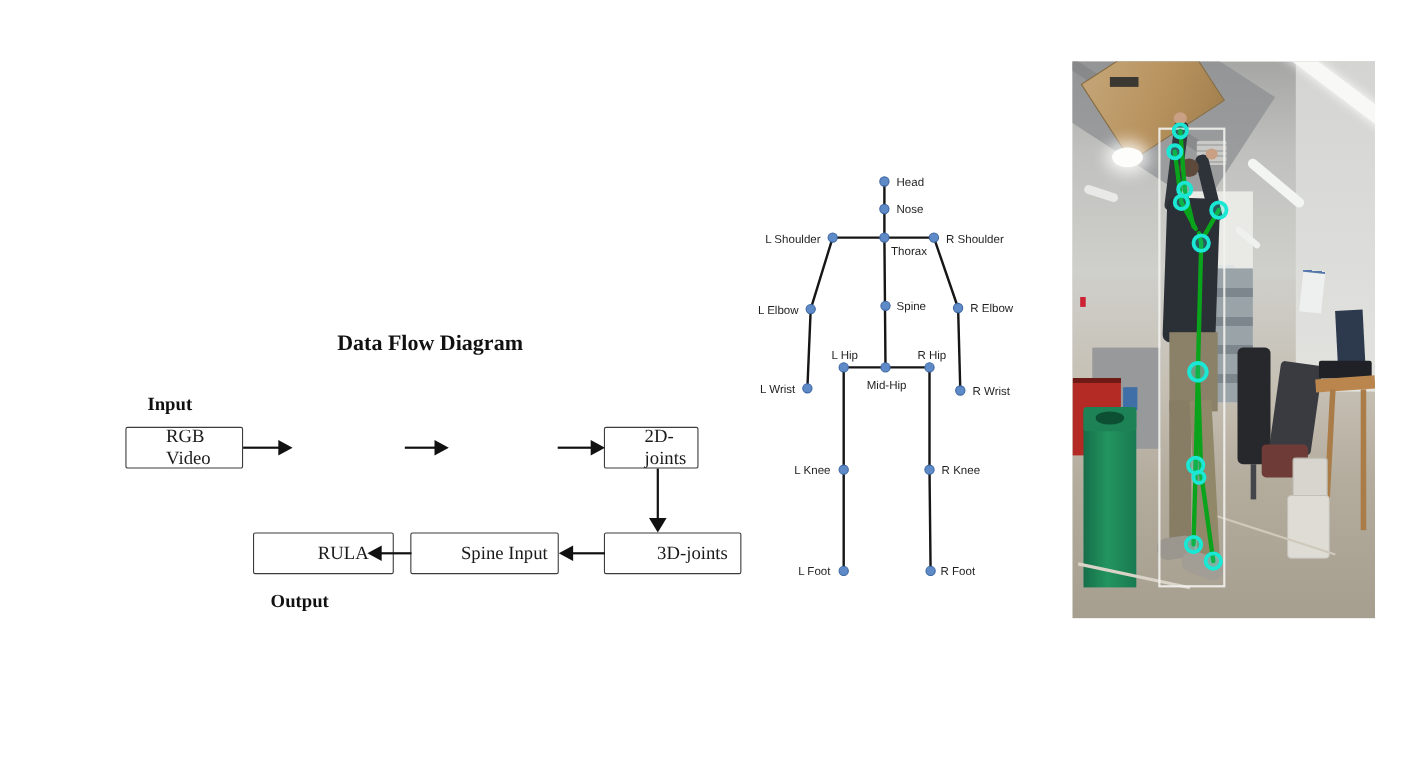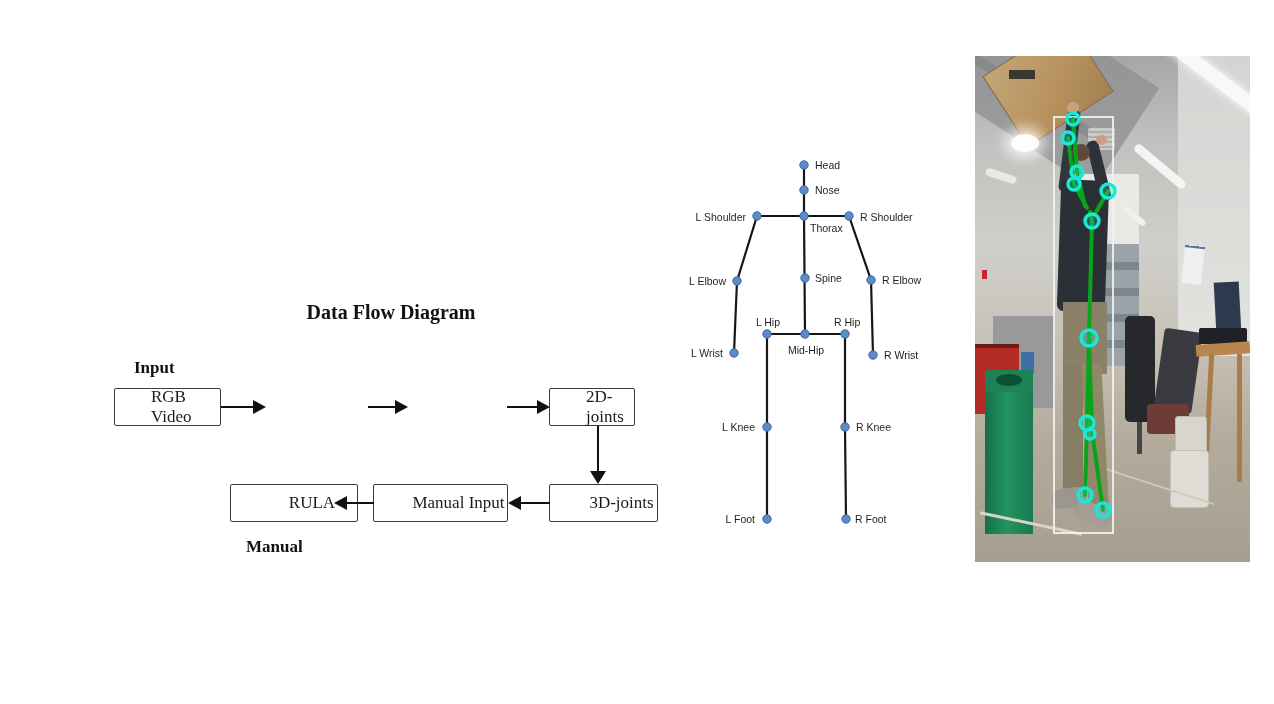--- a/index.html
+++ b/index.html
@@ -113,27 +113,27 @@
   .caption b{font-weight:700;}
 </style>
 </head>
 <body>
 
 <div class="canvas">
 
   <div class="fd-title">Data Flow Diagram</div>
 
   <div class="fd-side-label" style="left:134px;top:358px;">Input</div>
-  <div class="fd-side-label" style="left:246px;top:537px;">Manual</div>
+  <div class="fd-side-label" style="left:246px;top:537px;">Output</div>
 
   <div class="fd-box" style="left:114px;top:388px;width:107px;">RGB Video</div>
   <div class="fd-box" style="left:549px;top:388px;width:86px;">2D-joints</div>
   <div class="fd-box" style="left:230px;top:484px;width:128px;">RULA</div>
-  <div class="fd-box" style="left:373px;top:484px;width:135px;">Manual Input</div>
-  <div class="fd-box" style="left:549px;top:484px;width:109px;">3D-joints</div>
+  <div class="fd-box" style="left:373px;top:484px;width:135px;">Spine Input</div>
+  <div class="fd-box" style="left:549px;top:484px;width:125px;">3D-joints</div>
 
   <div class="arrow arrow-right" style="left:221px;top:399px;width:45px;height:16px;">
     <div class="shaft-h"></div>
       <div class="head"></div>
     </div>
   <div class="arrow arrow-right" style="left:368px;top:399px;width:40px;height:16px;">
     <div class="shaft-h"></div>
       <div class="head"></div>
     </div>
   <div class="arrow arrow-right" style="left:507px;top:399px;width:43px;height:16px;">

